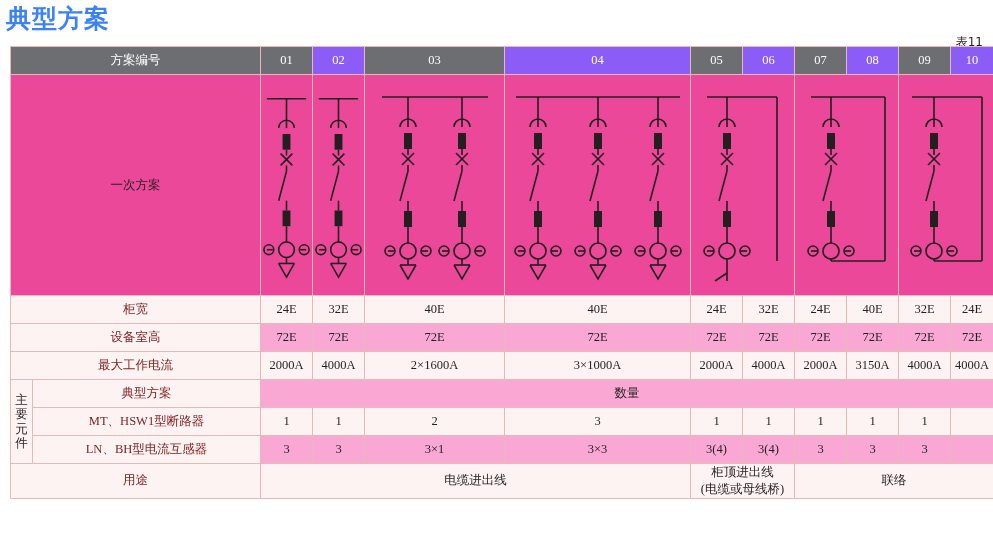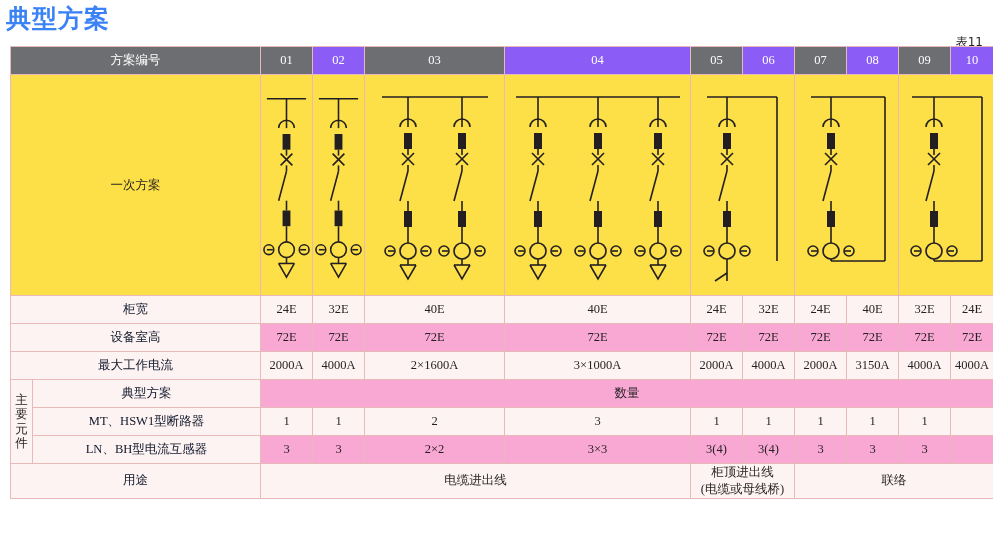--- a/index.html
+++ b/index.html
@@ -58,37 +58,37 @@
     background: #8b5cf6;
   }
   .hdr td.hdr-name {
     background: #6d6e71;
     text-align: center;
   }
   
   .lbl {
     background: #fdf3f3;
     text-align: center;
-    color: #0f172a;
+    color: #7f1d1d;
   }
   .vert {
     background: #fdf3f3;
     width: 22px;
     font-size: 12.5px;
     line-height: 1.15;
     letter-spacing: 0;
   }
   .vert span {
     display: block;
   }
   .val { background: #f9a8d4; }
   .val-alt { background: #fdf3f3; margin-left: 29px; }
   .diagram-row td {
     height: 240px;
-    background: #fde047;
+    background: #ec4899;
     vertical-align: middle;
   }
   .diagram-label {
     background: #fdf3f3;
   }
   .use-row td {
     height: 44px;
     line-height: 1.35;
   }
   .two-line { line-height: 1.35; }
@@ -484,21 +484,21 @@
     <td class="val-alt">1</td>
     <td class="val-alt">1</td>
     <td class="val-alt">1</td>
     <td class="val-alt"></td>
   </tr>
 
   <tr>
     <td class="lbl">LN、BH型电流互感器</td>
     <td class="val">3</td>
     <td class="val">3</td>
-    <td class="val">2×2</td>
+    <td class="val">3×1</td>
     <td class="val">3×3</td>
     <td class="val">3(4)</td>
     <td class="val">3(4)</td>
     <td class="val">3</td>
     <td class="val">3</td>
     <td class="val">3</td>
     <td class="val"></td>
   </tr>
 
   <tr class="use-row">

